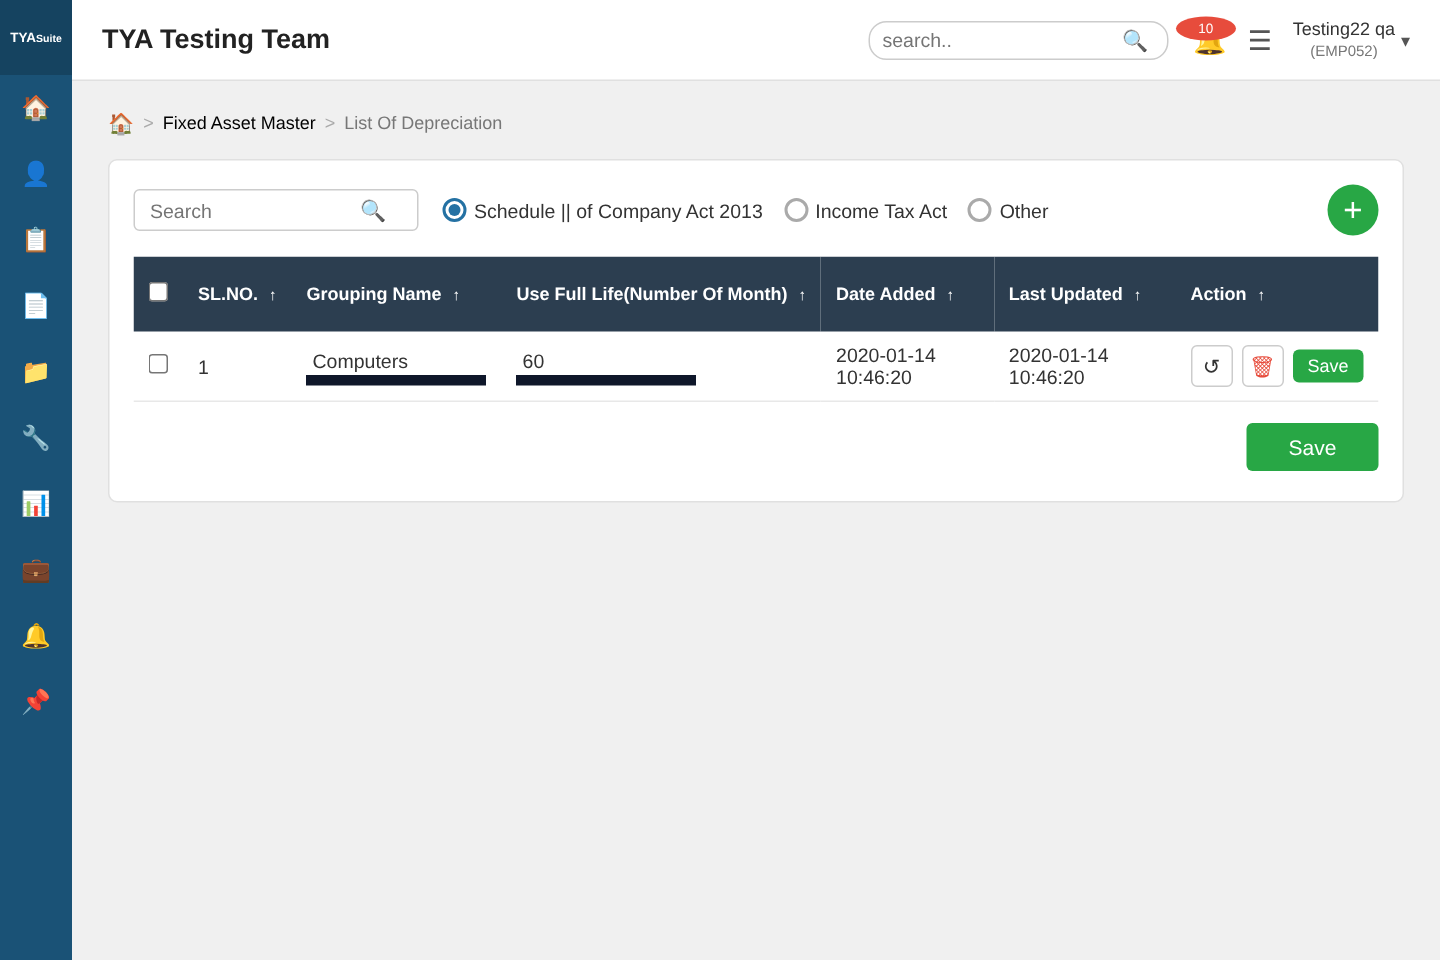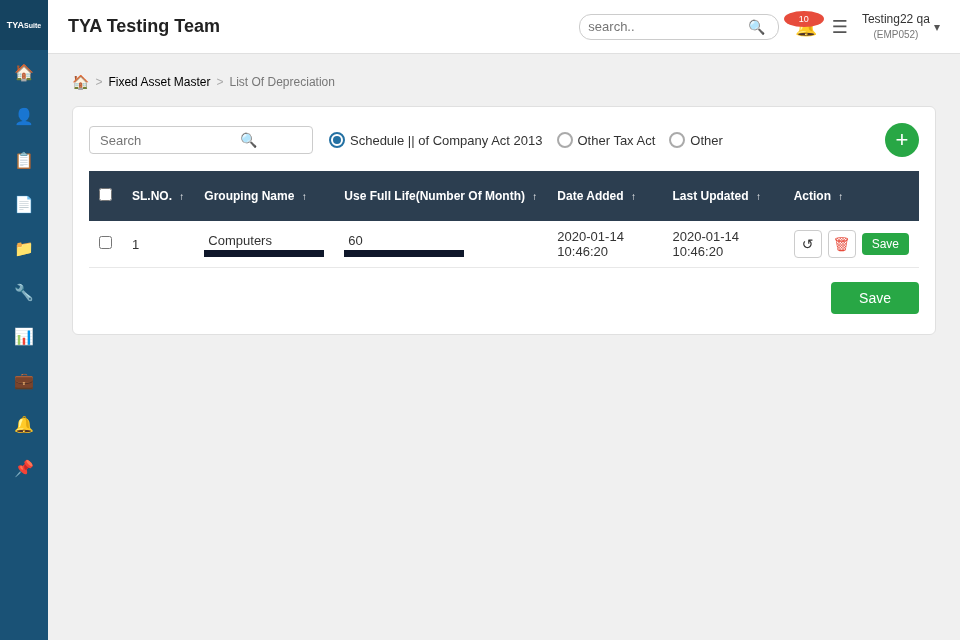--- a/index.html
+++ b/index.html
@@ -140,21 +140,21 @@
       align-items: center;
       gap: 16px;
       margin-bottom: 14px;
     }
     .filter-search {
       display: flex;
       align-items: center;
       border: 1px solid #ccc;
       border-radius: 4px;
       padding: 5px 10px;
-      width: 224px;
+      width: 190px;
       background: #fff;
     }
     .filter-search input {
       border: none;
       outline: none;
       font-size: 13px;
       width: 140px;
       color: #aaa;
     }
     .filter-search-icon { color: #555; font-size: 14px; }
@@ -316,21 +316,21 @@
         </div>
         <div class="radio-group">
           <label class="radio-option">
             <div class="radio-circle selected">
                 <span></span>
               </div>
             <span>Schedule || of Company Act 2013</span>
           </label>
           <label class="radio-option">
             <div class="radio-circle"></div>
-            <span>Other Tax Act</span>
+            <span>Income Tax Act</span>
           </label>
           <label class="radio-option">
             <div class="radio-circle"></div>
             <span>Other</span>
           </label>
         </div>
         <button class="add-btn">+</button>
       </div>
 
       <div class="table-wrapper">

